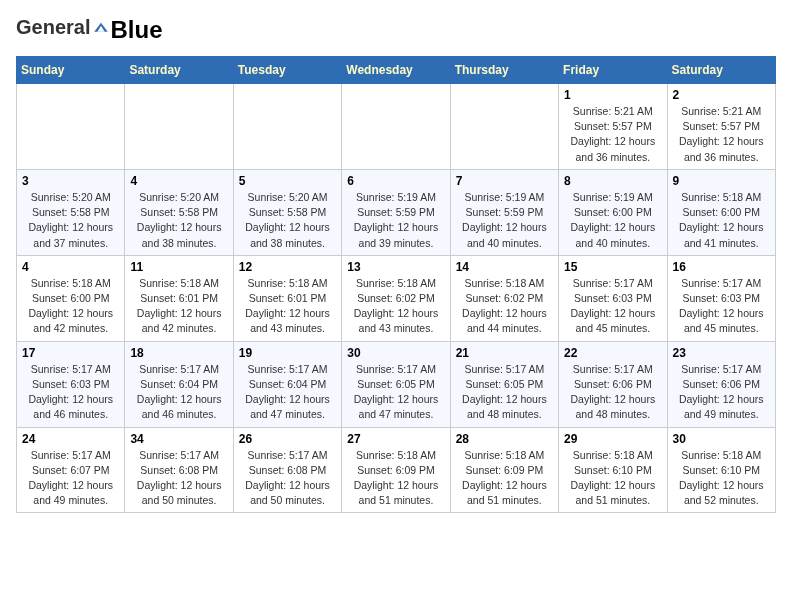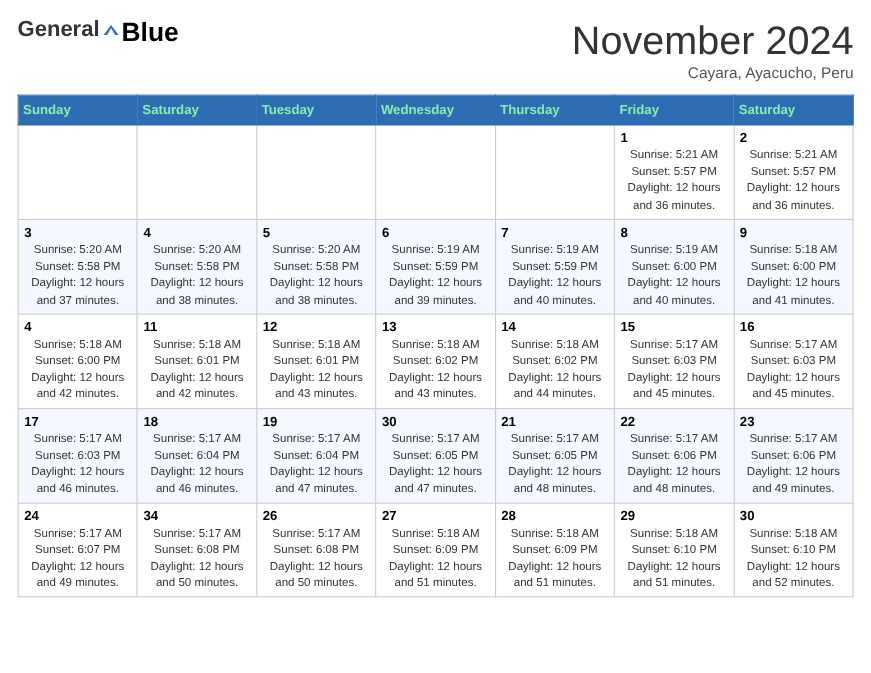--- a/index.html
+++ b/index.html
@@ -46,21 +46,21 @@
       font-size: 14px;
       color: #555;
     }
     .calendar {
       width: 100%;
       border-collapse: collapse;
       font-size: 11px;
     }
     .calendar th {
       background: #2e6db4;
-      color: #86efac;
+      color: #fef9c3;
       padding: 6px 4px;
       text-align: left;
       font-size: 12px;
       border: 1px solid #2e6db4;
     }
     .calendar td {
       vertical-align: top;
       padding: 4px 5px;
       border: 1px solid #ccc;
       width: calc(100%/7);
@@ -93,24 +93,20 @@
   <div class="logo">
     <div class="logo-text">
       <span class="logo-general">General</span>
       <svg class="logo-icon" viewBox="0 0 24 24" fill="#2e6db4">
         <path d="M3 17 L12 5 L21 17 Z" fill="#2e6db4"></path>
         <path d="M7 17 L12 9 L17 17 Z" fill="#fff"></path>
       </svg>
     </div>
     <div style="font-size:24px;font-weight:bold;">Blue</div>
   </div>
-  <div class="title-block">
-    <div class="month-title">November 2024</div>
-    <div class="subtitle">Cayara, Ayacucho, Peru</div>
-  </div>
 </div>
 
 <table class="calendar">
   <thead>
     <tr>
     <th>Sunday</th>
         <th>Saturday</th>
         <th>Tuesday</th>
         <th>Wednesday</th>
         <th>Thursday</th>

